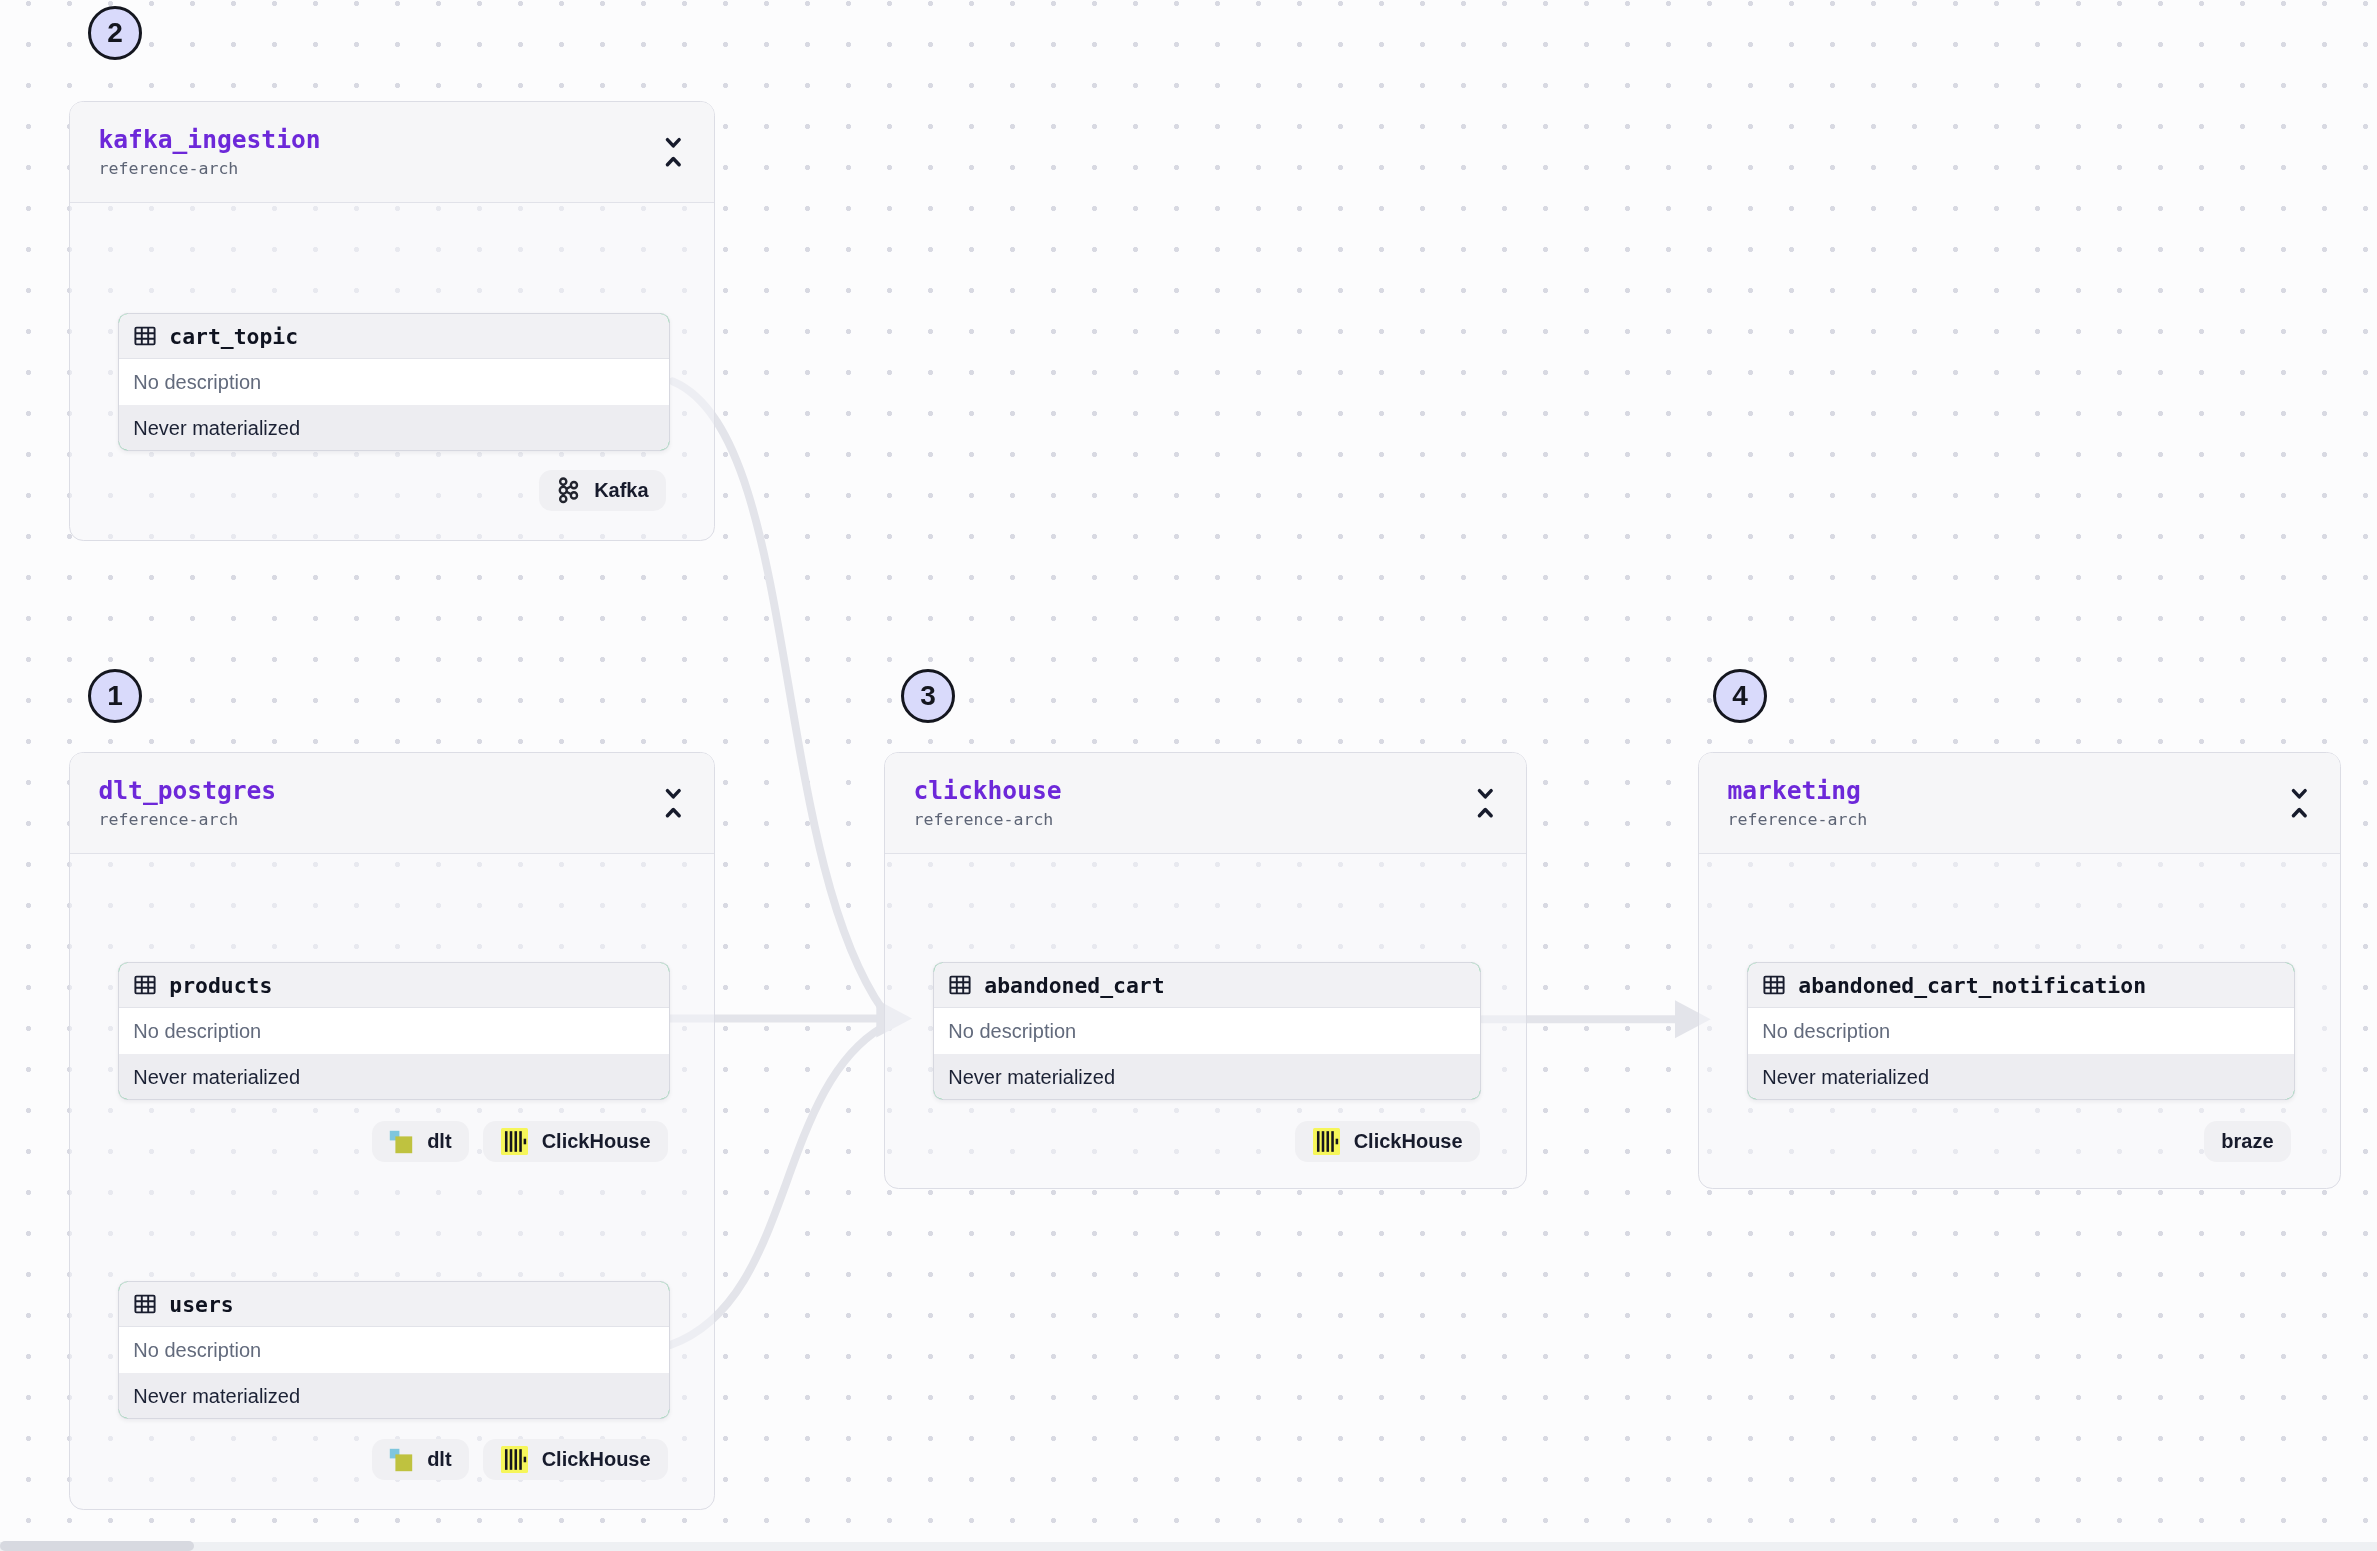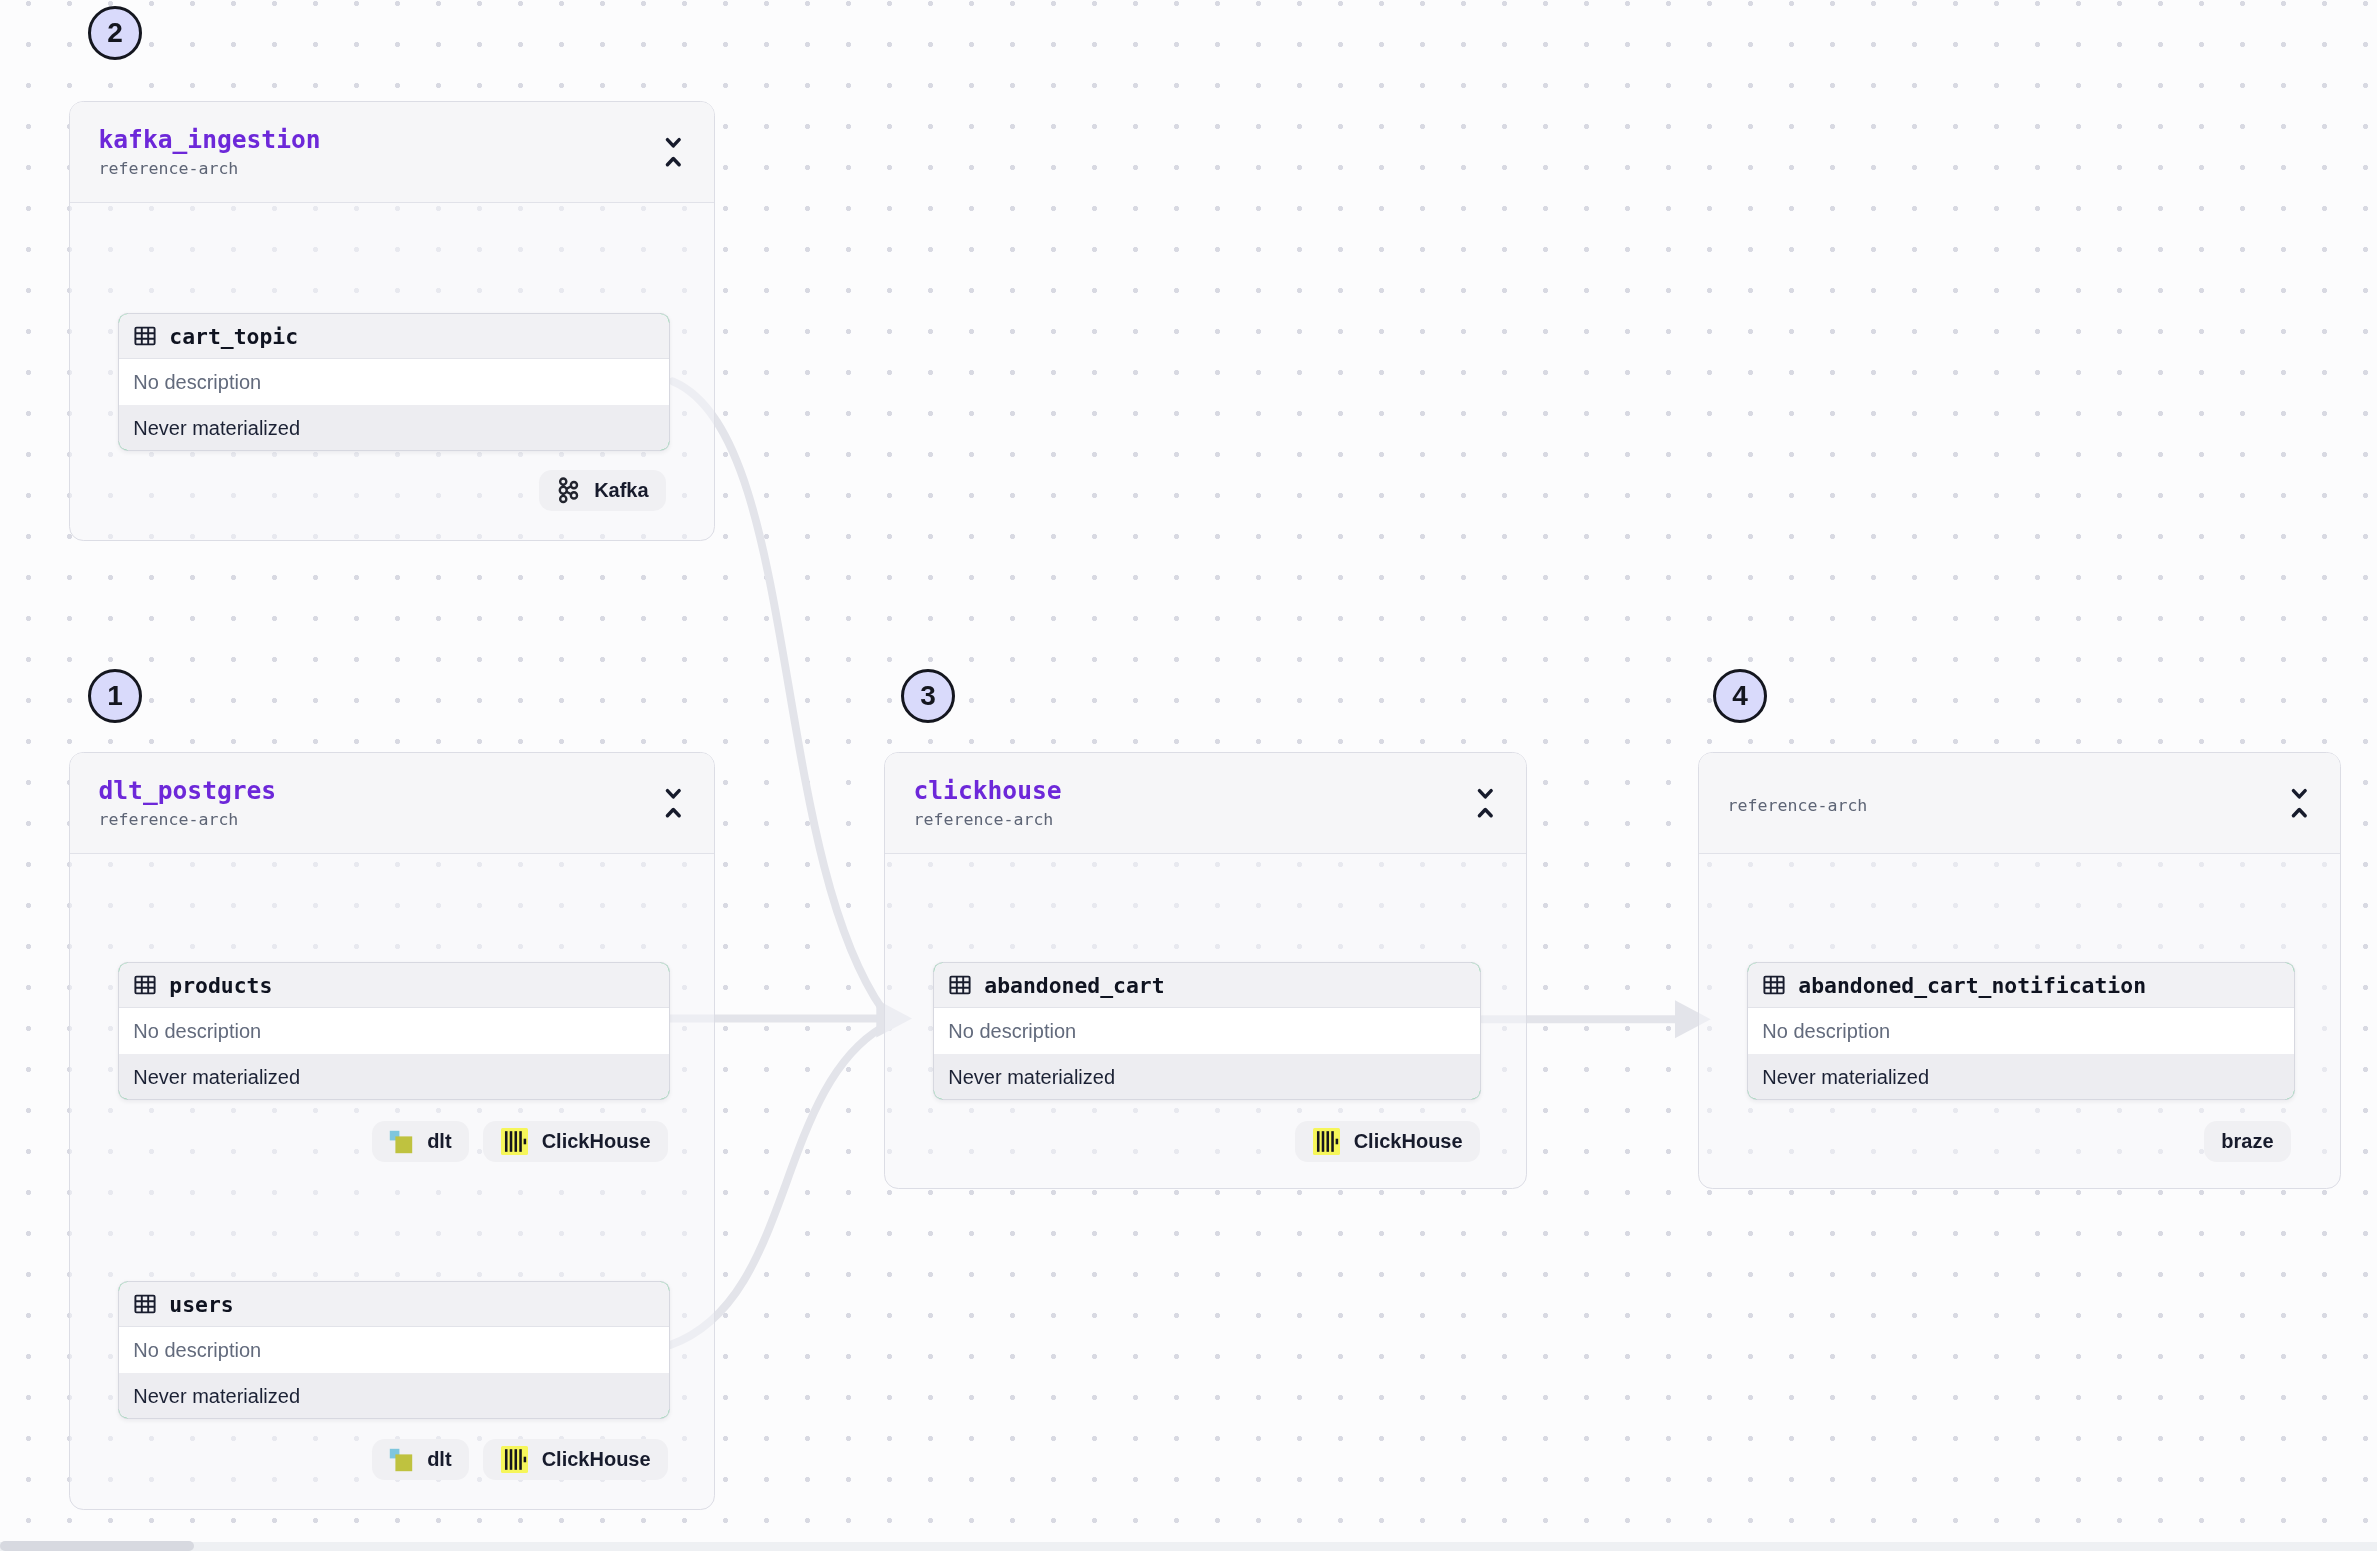--- a/index.html
+++ b/index.html
@@ -264,20 +264,21 @@
         <rect x="23" y="4" width="3.2" height="26" fill="#16161d"></rect>
         <rect x="28.5" y="13.5" width="3.2" height="7" fill="#16161d"></rect>
       </svg>
       <span>ClickHouse</span>
     </div>
   </div>
 </div>
 
 <div class="group" style="left:1698px;top:752px;width:643px;height:437px;">
   <div class="group-header">
+    <div class="group-title">marketing</div>
     <div class="group-sub">reference-arch</div>
     <button class="collapse-btn">
       <svg width="24.6" height="36" viewBox="0 0 31 46">
         <path d="M8 7 L15.5 15 L23 7" stroke="#171b2c" stroke-width="4.4" fill="none" stroke-linecap="round" stroke-linejoin="round"></path>
         <path d="M8 39 L15.5 31 L23 39" stroke="#171b2c" stroke-width="4.4" fill="none" stroke-linecap="round" stroke-linejoin="round"></path>
       </svg>
     </button>
   </div>
   <div class="asset-card" style="left:48px;top:209px;width:548px;">
     <div class="asset-header">

